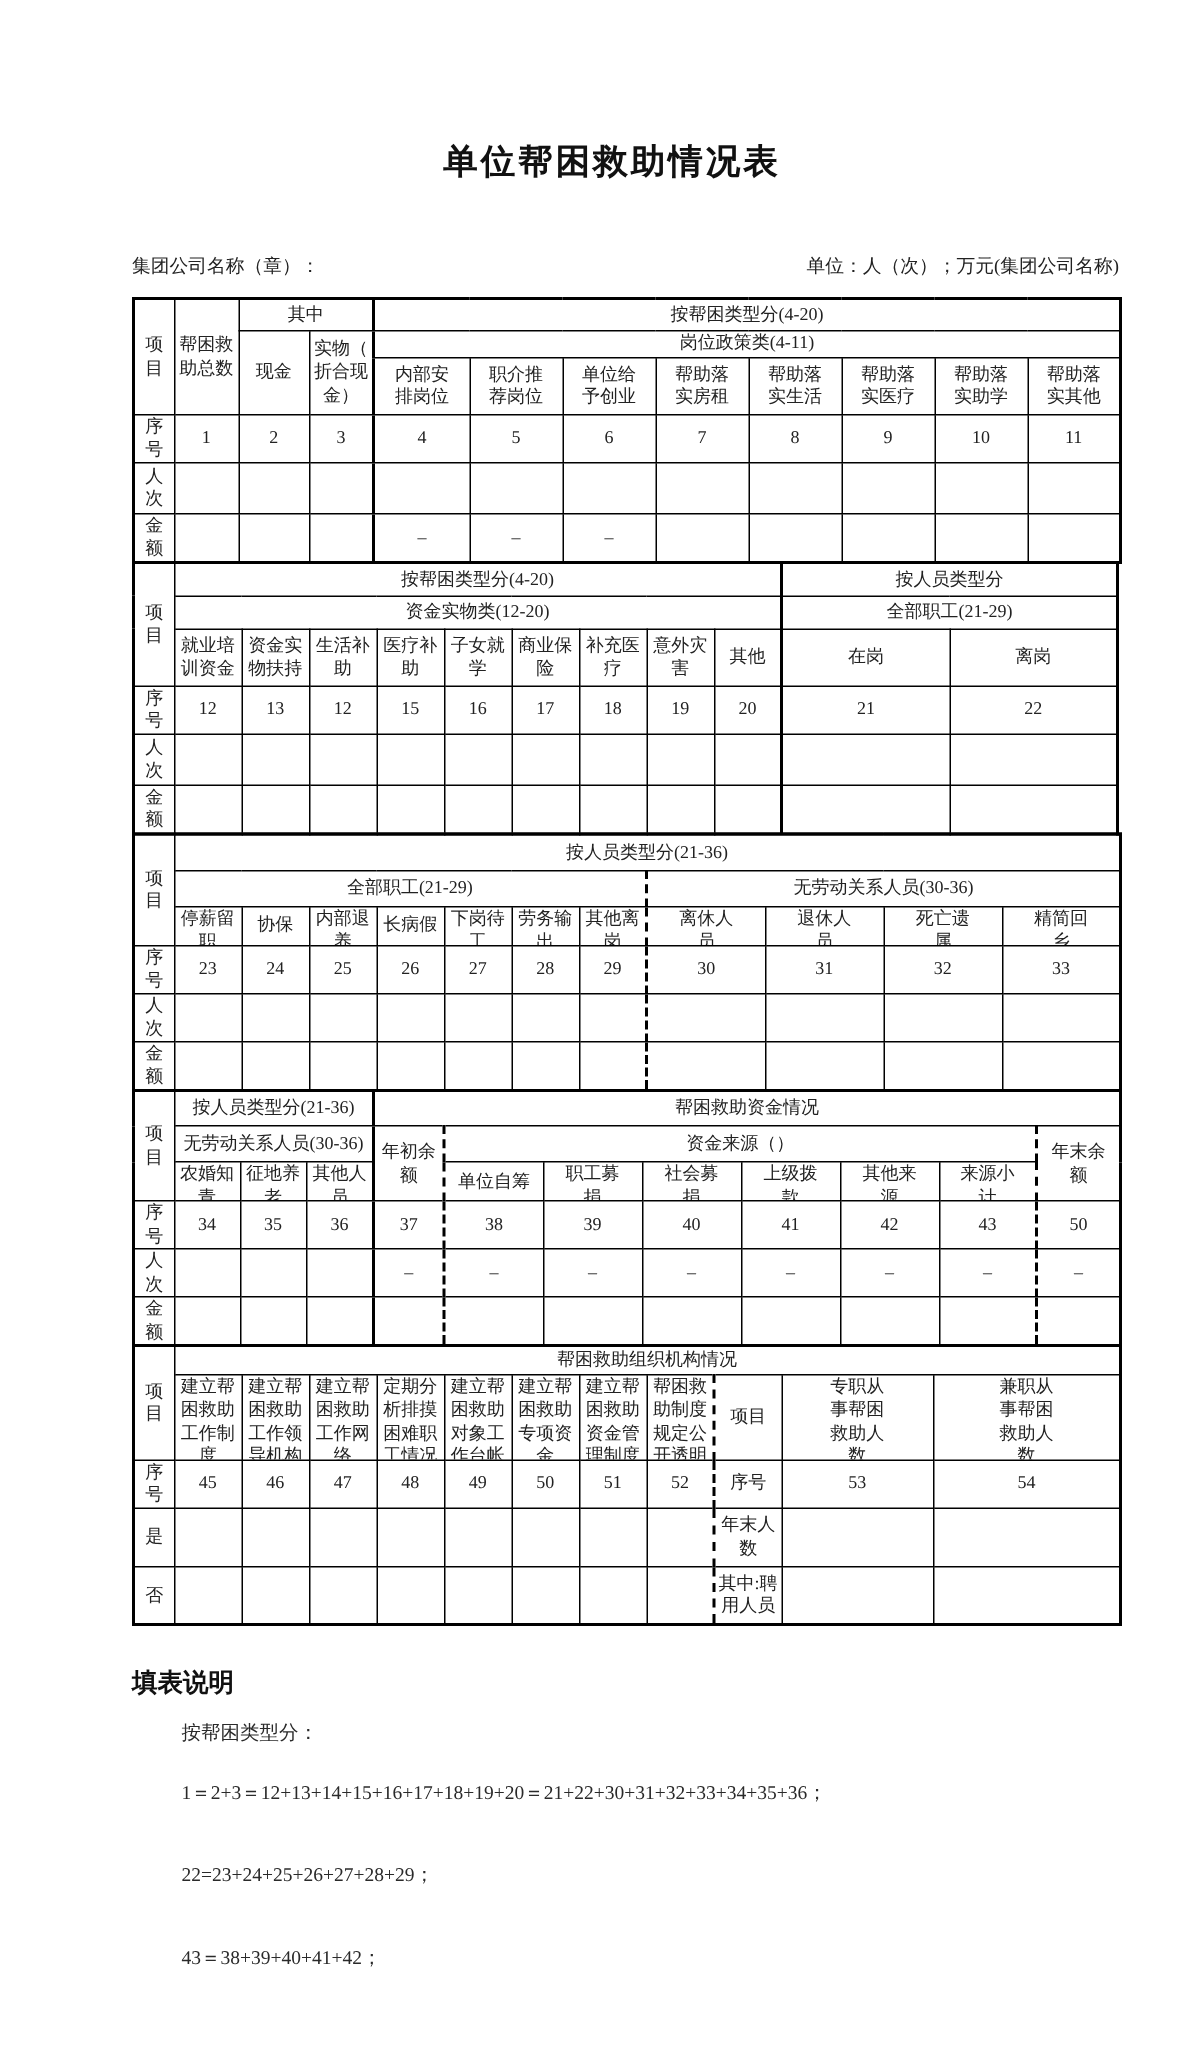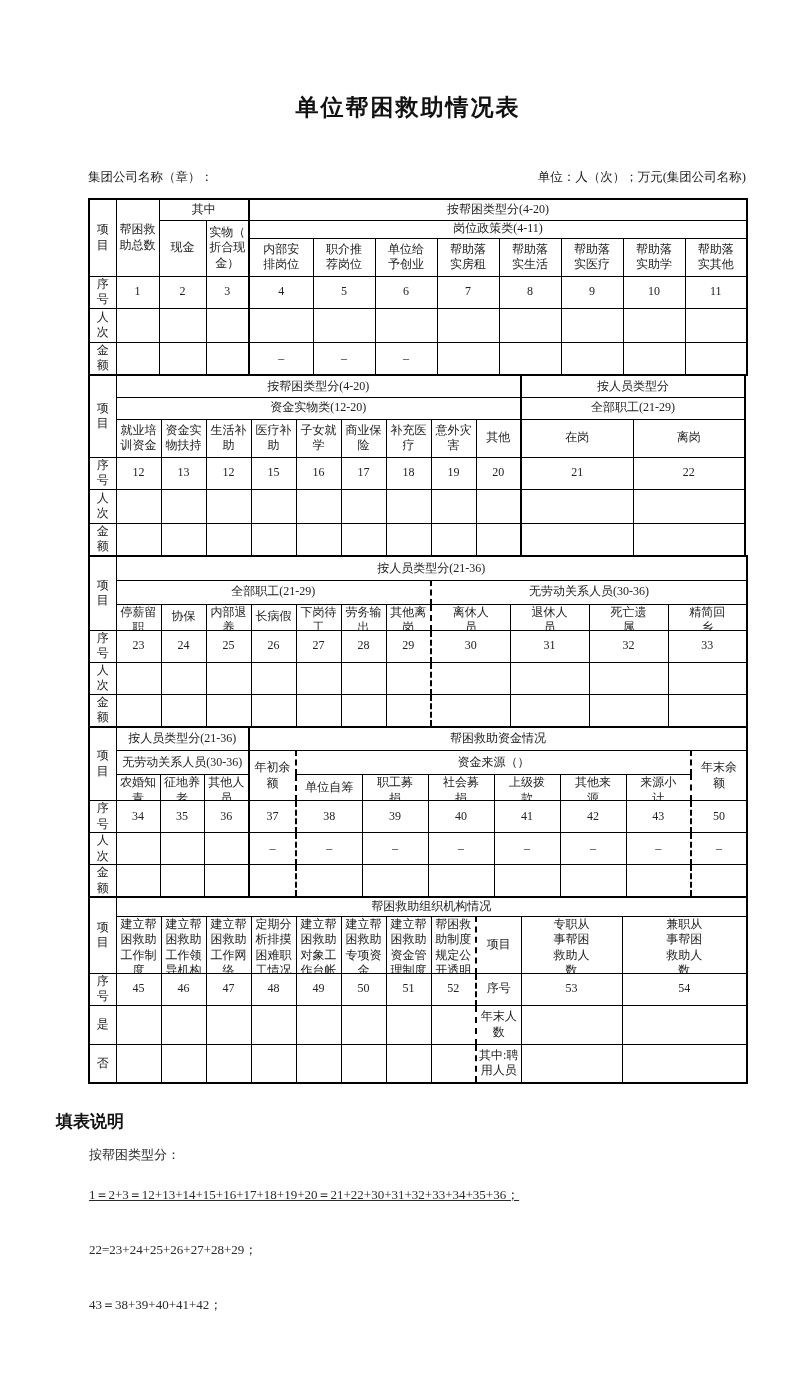--- a/index.html
+++ b/index.html
@@ -23,25 +23,25 @@
   .c2v { height:25px; display:flex; align-items:center; justify-content:center; }
   .c4 { height:56px; overflow:hidden; }
   .bl2 { border-left:2px solid #000; }
   .bld { border-left:2px dashed #000; }
   .w27{width:27px}.w43{width:43px}.w44{width:44px}.w45{width:45px}.w47{width:47px}
   .w56{width:56px}.w62{width:62px}.w64{width:64px}.w65{width:65px}.w66{width:66px}
   .w79{width:79px}.w101{width:101px}.w112{width:112px}.w125{width:125px}
   .signrow { position:relative; width:658px; margin-left:72px; height:20px; margin-top:24px; font-size:13px; }
   .signrow span { position:absolute; top:0; }
   .sp1{left:33px}.sp2{left:263px}.sp3{left:433px}
-  .notes { margin-left:40px; width:658px; }
+  .notes { margin-left:72px; width:658px; }
   .notes-heading { font-family:"Liberation Sans","DejaVu Sans",sans-serif; font-weight:bold; font-size:17px; color:#111; margin-top:26px; }
   .note-line { margin-left:33px; font-size:13px; color:#2a2a2a; }
   .nl1 { margin-top:13px; }
-  .nl2 { margin-top:22px;text-decoration:underline; }
+  .nl2 { margin-top:22px; }
   .nlf { margin-top:37px; }
 </style>
 </head>
 <body>
 
 <div class="page">
 
   <div class="title">单位帮困救助情况表</div>
 
   <div class="meta">

